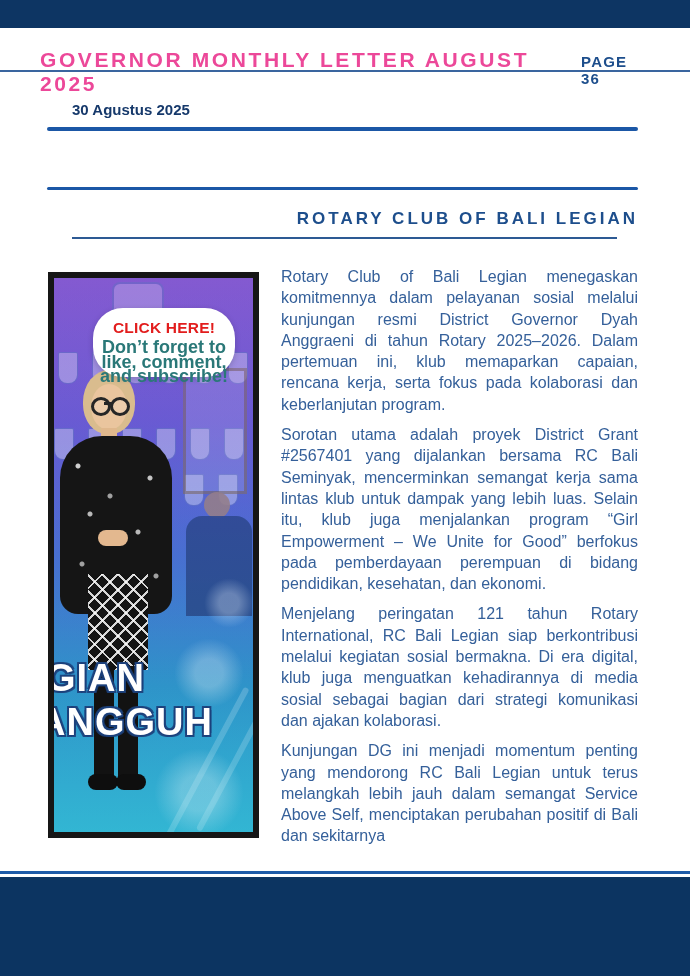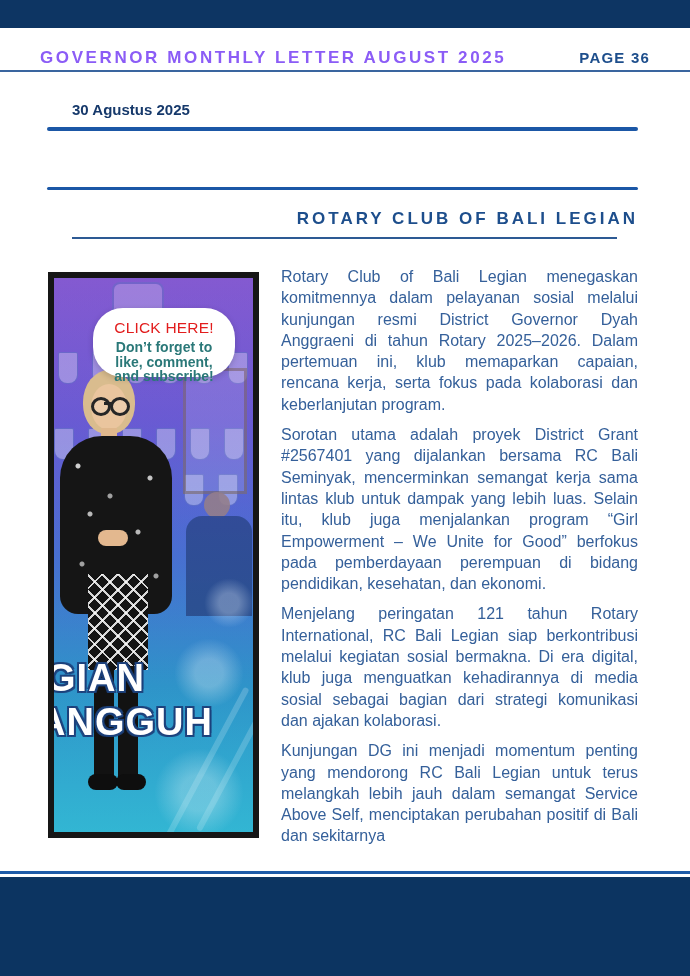--- a/index.html
+++ b/index.html
@@ -6,21 +6,21 @@
   body{width:690px;height:976px;background:#ffffff;font-family:"Liberation Sans",sans-serif;position:relative;overflow:hidden;}
   .page{position:absolute;inset:0;width:690px;height:976px;background:#fff;}
 
   
   .top-bar{position:absolute;left:0;top:0;width:690px;height:28px;background:#0d3563;}
   .footer-rule{position:absolute;left:0;top:871px;width:690px;height:3px;background:#1e5ba8;}
   .footer-bar{position:absolute;left:0;top:877px;width:690px;height:99px;background:#0c3461;}
 
   
   .header-row{position:absolute;left:40px;top:48px;width:610px;display:flex;justify-content:space-between;align-items:baseline;}
-  .masthead{font-size:17px;font-weight:700;letter-spacing:2.6px;color:#8b5cf6;}
+  .masthead{font-size:21px;font-weight:700;letter-spacing:2.6px;color:#ec4899;}
   .page-num{font-size:15px;font-weight:700;letter-spacing:1.2px;color:#1d4e8c;}
   .header-rule{position:absolute;left:0;top:70px;width:690px;height:2px;background:#3a659f;}
 
   
   .date{position:absolute;left:72px;top:101px;font-size:15px;font-weight:600;color:#16396b;}
   .rule-a{position:absolute;left:47px;top:127px;width:591px;height:4px;background:#1b57a6;border-radius:2px;}
   .big-title{position:absolute;left:47px;top:133px;width:591px;text-align:center;font-family:"Liberation Serif",serif;font-weight:700;font-size:47px;letter-spacing:-1px;color:#14407e;white-space:nowrap;}
   .rule-b{position:absolute;left:47px;top:187px;width:591px;height:3px;background:#1b57a6;border-radius:2px;}
   .subtitle{position:absolute;left:47px;top:209px;width:591px;text-align:right;font-size:17px;font-weight:600;letter-spacing:3px;color:#1d4e8c;}
   .rule-c{position:absolute;left:72px;top:237px;width:545px;height:2px;background:#2d5a94;}
@@ -70,22 +70,22 @@
   .shoe.l{left:34px;} .shoe.r{left:62px;}
 
   
   .caption{position:absolute;left:-8px;top:378px;color:#ffffff;font-weight:800;font-size:38px;letter-spacing:1px;line-height:44px;
     -webkit-text-stroke:3px #2a4f8e;paint-order:stroke fill;
     text-shadow:2px 2px 0 rgba(27,63,122,.85),-2px 2px 0 rgba(27,63,122,.85),2px -2px 0 rgba(27,63,122,.85),-2px -2px 0 rgba(27,63,122,.85);}
   .caption .w2{margin-left:-8px;display:block;}
 
   
   .bubble{position:absolute;left:39px;top:30px;width:142px;height:69px;background:#ffffff;border-radius:30px;box-shadow:0 2px 6px rgba(0,0,0,.18);text-align:center;padding-top:11px;box-sizing:border-box;}
-  .bubble-head{color:#e21d1d;font-weight:400;font-size:15.5px;letter-spacing:.2px;}
-  .bubble-sub{color:#2a7878;font-weight:700;font-size:14px;line-height:14.5px;margin-top:3px;}
+  .bubble-head{color:#e21d1d;font-weight:700;font-size:15.5px;letter-spacing:.2px;}
+  .bubble-sub{color:#2a7878;font-weight:700;font-size:18px;line-height:14.5px;margin-top:3px;}
 </style>
 </head>
 <body>
 
 <div class="page">
 
   <div class="top-bar"></div>
 
   <div class="header-row">
     <span class="masthead">GOVERNOR MONTHLY LETTER AUGUST 2025</span>

